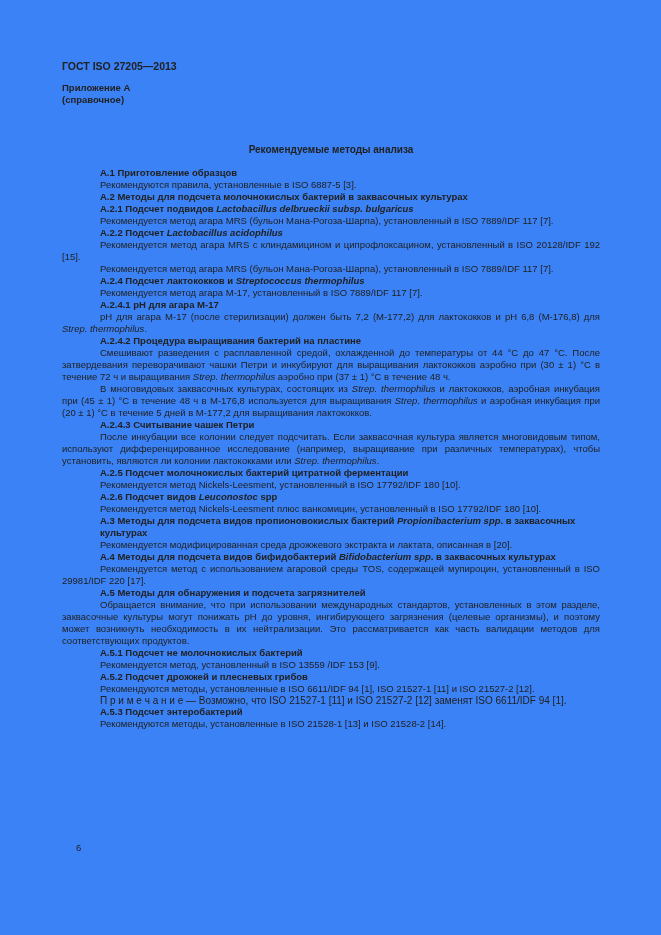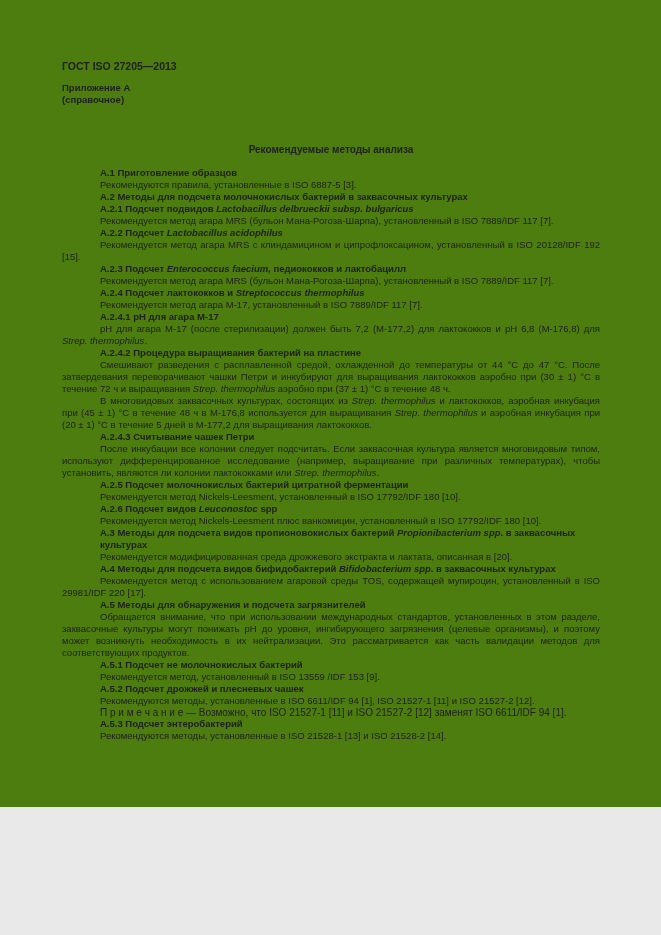--- a/index.html
+++ b/index.html
@@ -1,17 +1,17 @@
 <!DOCTYPE html>
 <html><head>
 <meta charset="utf-8">
 <style>
   html,body{margin:0;padding:0;background:#e9e9e9;}
   .page{
-    width:661px;height:807px;background:#4d7c0f;position:relative;overflow:hidden;
+    width:661px;height:935px;background:#3b82f6;position:relative;overflow:hidden;
     font-family:"Liberation Sans","DejaVu Sans",sans-serif;color:#212121;
     margin:0 auto;box-sizing:border-box;
   }
   .inner{padding:60px 61px 0 62px;}
   .doc-code{font-weight:bold;font-size:10.5px;line-height:13px;}
   .annex{ text-align:left;font-weight:bold;font-size:9.5px;line-height:12px;margin-top:9px;}
   .page-title{text-align:center;font-weight:bold;font-size:10px;line-height:13px;margin-top:37px;}
   .blocks{margin-top:11px;font-size:9.5px;line-height:12px;}
   .blocks > div{margin:0;}
   .b-h1{font-weight:bold;padding-left:38px;margin:7px 0 1px 0;}
@@ -33,21 +33,20 @@
     </div>
     <div class="page-title">Рекомендуемые методы анализа</div>
     <div class="blocks">
         <div class="b-h1"><span>А.1 Приготовление образцов</span></div>
         <div class="b-p"><span>Рекомендуются правила, установленные в ISO 6887-5 [3].</span></div>
         <div class="b-h1"><span>А.2 Методы для подсчета молочнокислых бактерий в заквасочных культурах</span></div>
         <div class="b-h2"><span>А.2.1 Подсчет подвидов </span><span class="it">Lactobacillus delbrueckii subsp. bulgaricus</span></div>
         <div class="b-p"><span>Рекомендуется метод агара MRS (бульон Мана-Рогоза-Шарпа), установленный в ISO 7889/IDF 117 [7].</span></div>
         <div class="b-h2"><span>А.2.2 Подсчет </span><span class="it">Lactobacillus acidophilus</span></div>
         <div class="b-p"><span>Рекомендуется метод агара MRS с клиндамицином и ципрофлоксацином, установленный в ISO 20128/IDF 192 [15].</span></div>
-        <div class="b-h2"><span>А.2.3 Подсчет </span><span class="it">Enterococcus faecium,</span><span> педиококков и лактобацилл</span></div>
         <div class="b-p"><span>Рекомендуется метод агара MRS (бульон Мана-Рогоза-Шарпа), установленный в ISO 7889/IDF 117 [7].</span></div>
         <div class="b-h2"><span>А.2.4 Подсчет лактококков и </span><span class="it">Streptococcus thermophilus</span></div>
         <div class="b-p"><span>Рекомендуется метод агара М-17, установленный в ISO 7889/IDF 117 [7].</span></div>
         <div class="b-h2"><span>А.2.4.1 pH для агара М-17</span></div>
         <div class="b-p"><span>pH для агара М-17 (после стерилизации) должен быть 7,2 (М-177,2) для лактококков и pH 6,8 (М-176,8) для </span><span class="it">Strep. thermophilus</span><span>.</span></div>
         <div class="b-h2"><span>А.2.4.2 Процедура выращивания бактерий на пластине</span></div>
         <div class="b-p"><span>Смешивают разведения с расплавленной средой, охлажденной до температуры от 44 °С до 47 °С. После затвердевания переворачивают чашки Петри и инкубируют для выращивания лактококков аэробно при (30 ± 1) °С в течение 72 ч и выращивания </span><span class="it">Strep. thermophilus</span><span> аэробно при (37 ± 1) °С в течение 48 ч.</span></div>
         <div class="b-p"><span>В многовидовых заквасочных культурах, состоящих из </span><span class="it">Strep. thermophilus</span><span> и лактококков, аэробная инкубация при (45 ± 1) °С в течение 48 ч в М-176,8 используется для выращивания </span><span class="it">Strep. thermophilus</span><span> и аэробная инкубация при (20 ± 1) °С в течение 5 дней в М-177,2 для выращивания лактококков.</span></div>
         <div class="b-h2"><span>А.2.4.3 Считывание чашек Петри</span></div>
         <div class="b-p"><span>После инкубации все колонии следует подсчитать. Если заквасочная культура является многовидовым типом, используют дифференцированное исследование (например, выращивание при различных температурах), чтобы установить, являются ли колонии лактококками или </span><span class="it">Strep. thermophilus</span><span>.</span></div>
@@ -56,21 +55,21 @@
         <div class="b-h2"><span>А.2.6 Подсчет видов </span><span class="it">Leuconostoc</span><span> spp</span></div>
         <div class="b-p"><span>Рекомендуется метод Nickels-Leesment плюс ванкомицин, установленный в ISO 17792/IDF 180 [10].</span></div>
         <div class="b-h1"><span>А.3 Методы для подсчета видов пропионовокислых бактерий </span><span class="it">Propionibacterium spp</span><span>. в заквасочных культурах</span></div>
         <div class="b-p"><span>Рекомендуется модифицированная среда дрожжевого экстракта и лактата, описанная в [20].</span></div>
         <div class="b-h1"><span>А.4 Методы для подсчета видов бифидобактерий </span><span class="it">Bifidobacterium spp</span><span>. в заквасочных культурах</span></div>
         <div class="b-p"><span>Рекомендуется метод с использованием агаровой среды TOS, содержащей мупироцин, установленный в ISO 29981/IDF 220 [17].</span></div>
         <div class="b-h1"><span>А.5 Методы для обнаружения и подсчета загрязнителей</span></div>
         <div class="b-p"><span>Обращается внимание, что при использовании международных стандартов, установленных в этом разделе, заквасочные культуры могут понижать pH до уровня, ингибирующего загрязнения (целевые организмы), и поэтому может возникнуть необходимость в их нейтрализации. Это рассматривается как часть валидации методов для соответствующих продуктов.</span></div>
         <div class="b-h2"><span>А.5.1 Подсчет не молочнокислых бактерий</span></div>
         <div class="b-p"><span>Рекомендуется метод, установленный в ISO 13559 /IDF 153 [9].</span></div>
-        <div class="b-h2"><span>А.5.2 Подсчет дрожжей и плесневых чашек</span></div>
+        <div class="b-h2"><span>А.5.2 Подсчет дрожжей и плесневых грибов</span></div>
         <div class="b-p"><span>Рекомендуются методы, установленные в ISO 6611/IDF 94 [1], ISO 21527-1 [11] и ISO 21527-2 [12].</span></div>
         <div class="b-note"><span>П р и м е ч а н и е — Возможно, что ISO 21527-1 [11] и ISO 21527-2 [12] заменят ISO 6611/IDF 94 [1].</span></div>
         <div class="b-h2"><span>А.5.3 Подсчет энтеробактерий</span></div>
         <div class="b-p"><span>Рекомендуются методы, установленные в ISO 21528-1 [13] и ISO 21528-2 [14].</span></div>
       </div>
   </div>
   <div class="page-num">6</div>
 </div>
 
 </body></html>

